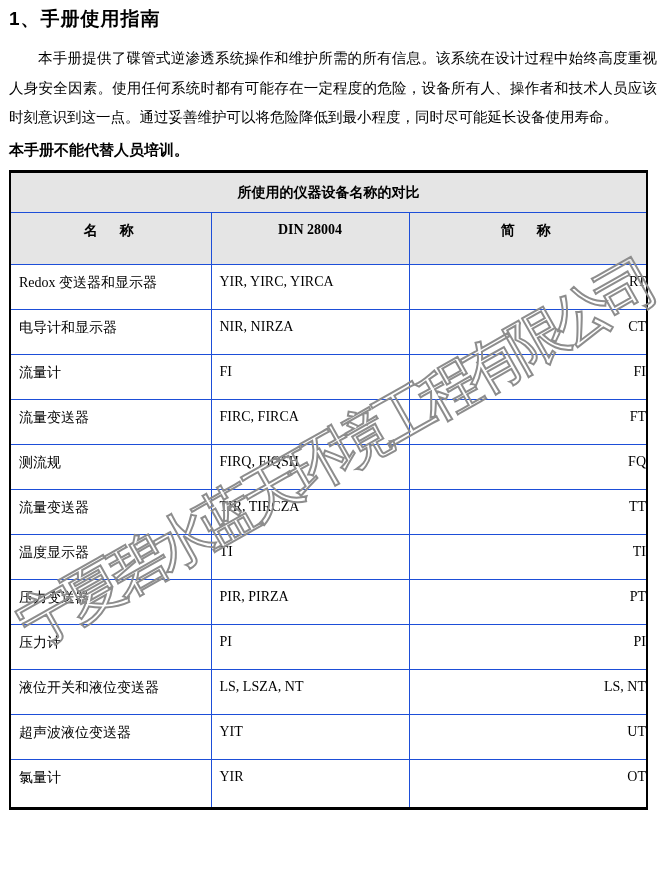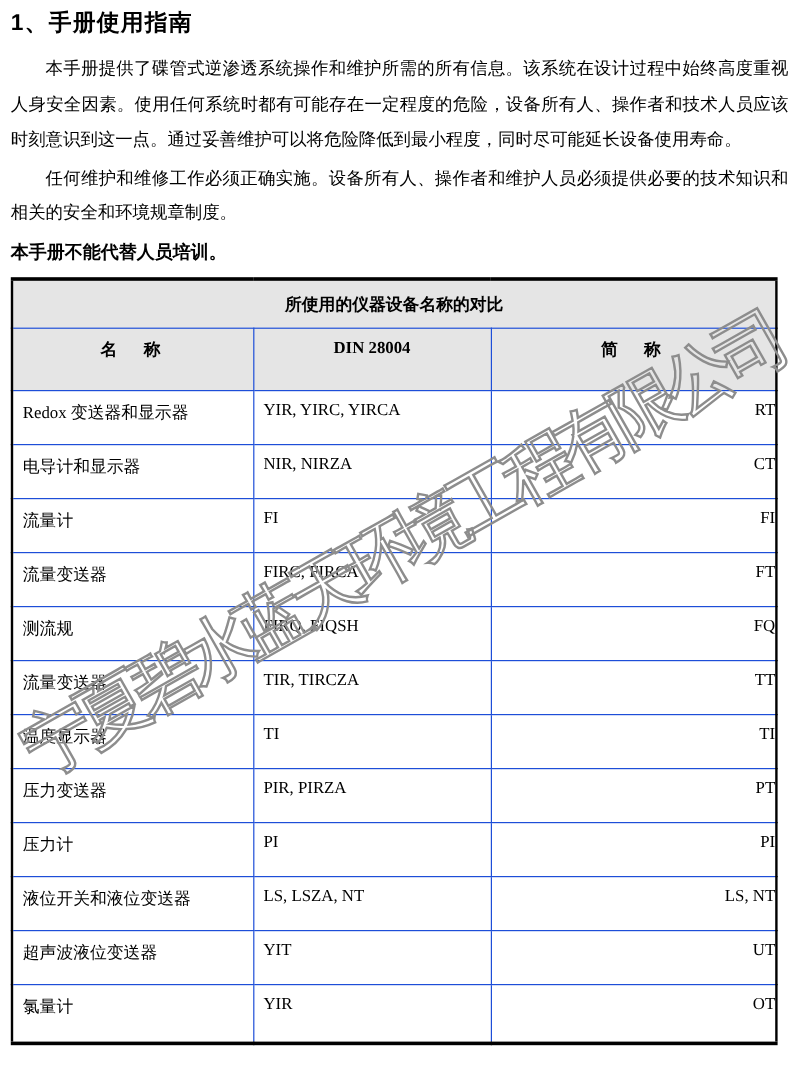--- a/index.html
+++ b/index.html
@@ -98,21 +98,20 @@
 </style>
 </head>
 <body>
 
 <div class="page">
   <div class="content">
 
     <h1 class="doc-heading">1、手册使用指南</h1>
 
     <p class="doc-para">本手册提供了碟管式逆渗透系统操作和维护所需的所有信息。该系统在设计过程中始终高度重视人身安全因素。使用任何系统时都有可能存在一定程度的危险，设备所有人、操作者和技术人员应该时刻意识到这一点。通过妥善维护可以将危险降低到最小程度，同时尽可能延长设备使用寿命。</p>
-    <p class="doc-para">任何维护和维修工作必须正确实施。设备所有人、操作者和维护人员必须提供必要的技术知识和相关的安全和环境规章制度。</p>
 
     <p class="doc-note">本手册不能代替人员培训。</p>
 
     <table class="compare">
       <colgroup>
         <col style="width:201px">
         <col style="width:198px">
         <col style="width:238px">
       </colgroup>
       <thead>

